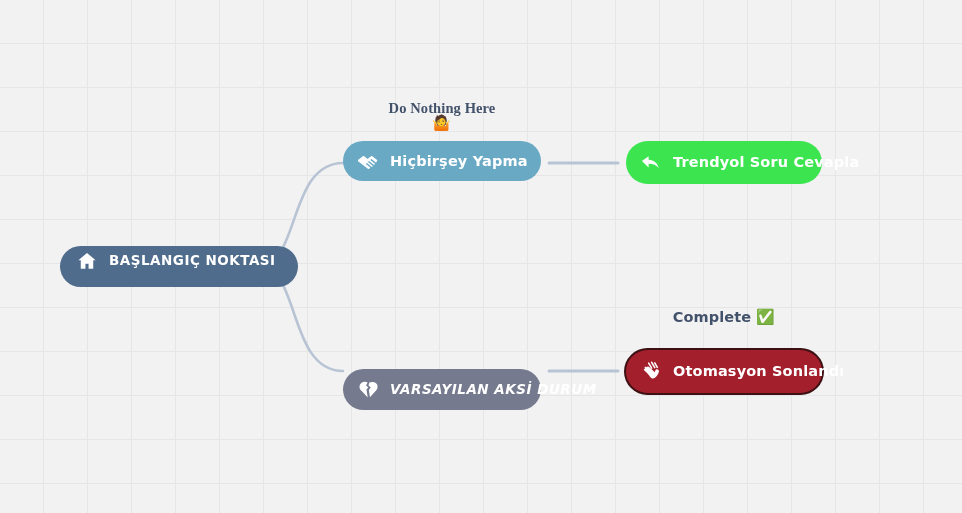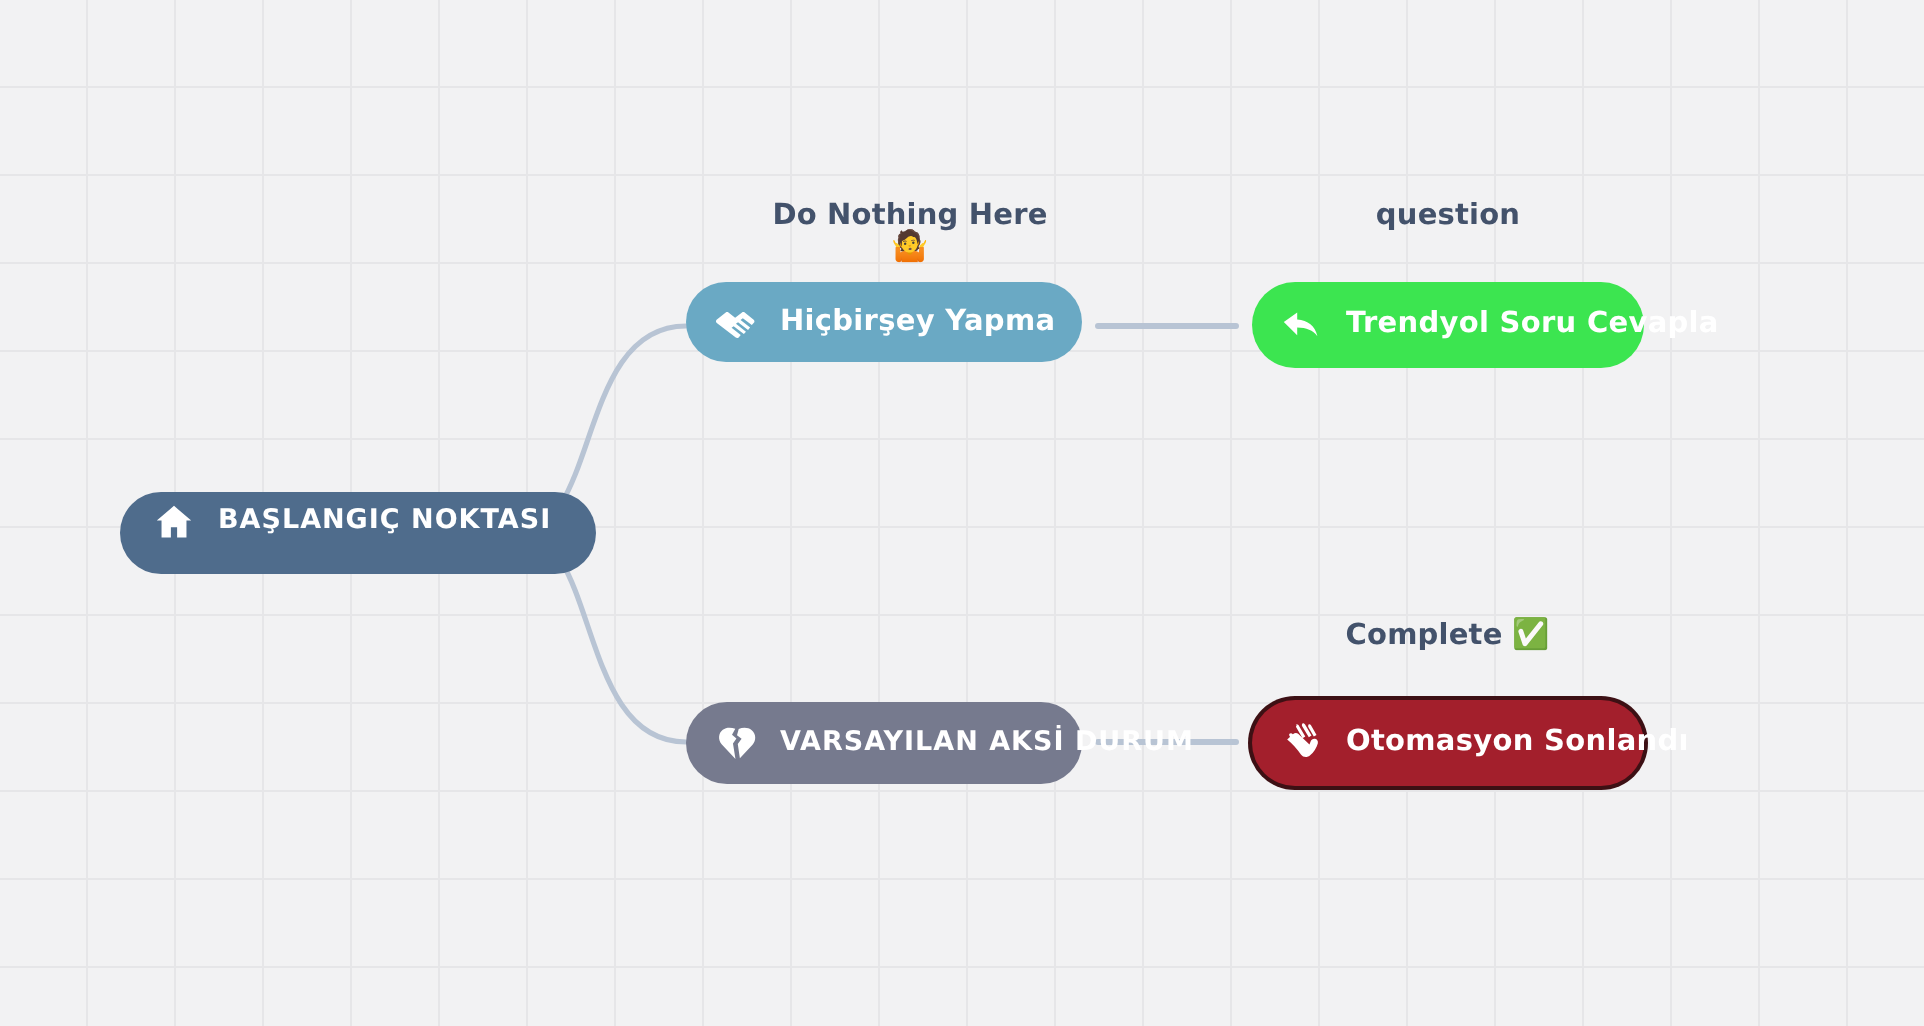--- a/index.html
+++ b/index.html
@@ -91,24 +91,25 @@
   }
 
   #node-reply {
     left: 626px; top: 141px;
     background: #3ce550;
     width: 196px;
     height: 43px;
   }
 
   #node-default {
-    left: 343px; top: 351px;
+    left: 343px; top: 369px;
     background: #767a8e;
     width: 198px;
     height: 41px;
+    font-style: italic;
   }
 
   #node-end {
     left: 626px; top: 350px;
     background: #a31f2c;
     width: 196px;
     height: 43px;
     box-shadow: 0 0 0 2px #3d1014;
   }
 
@@ -118,21 +119,21 @@
     color: #43526b;
     font-size: 14.5px;
     font-weight: 700;
     text-align: center;
     line-height: 1.05;
     letter-spacing: 0.1px;
     user-select: none;
   }
   .node-caption .emoji { font-size: 15px; }
 
-  #caption-do-nothing { left: 356px; top: 101px; width: 198px; }
+  #caption-do-nothing { left: 343px; top: 101px; width: 198px; font-family: Liberation Serif, serif; }
   #caption-reply      { left: 626px; top: 101px; width: 196px; }
   #caption-end        { left: 626px; top: 310px; width: 196px; }
 </style>
 </head>
 <body>
 
 <div id="flow-canvas">
 
   <svg id="edge-layer" viewBox="0 0 962 513" xmlns="http://www.w3.org/2000/svg">
     <g fill="none" stroke="#b8c4d4" stroke-width="2.6" stroke-linecap="round">
@@ -146,21 +147,20 @@
       <path d="M 549 371 L 618 371" stroke-width="3"></path>
     </g>
   </svg>
 
   <div class="node-caption" id="caption-do-nothing">
     <div>Do Nothing Here</div>
     <div class="emoji">🤷</div>
   </div>
 
   <div class="node-caption" id="caption-reply">
-    <div>question</div>
   </div>
 
   <div class="node-caption" id="caption-end">
     <span>Complete</span>
     <span class="emoji">✅</span>
   </div>
 
   <div class="node caps" id="node-start">
     <span class="node-icon">
       <svg width="22" height="22" viewBox="0 0 24 24" fill="#ffffff">

